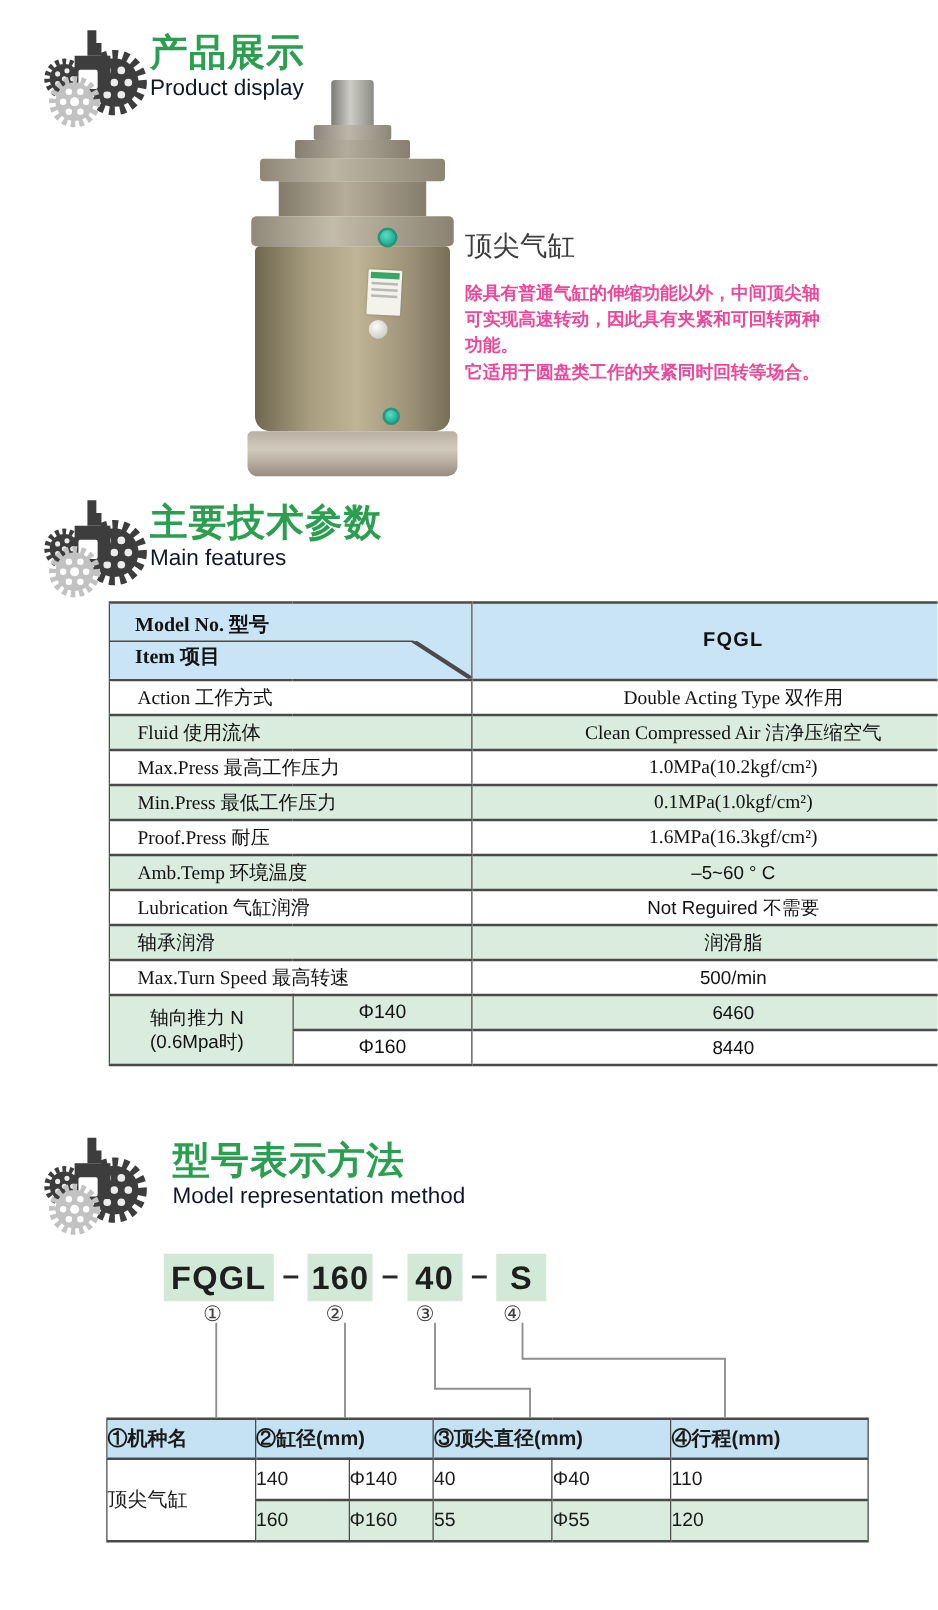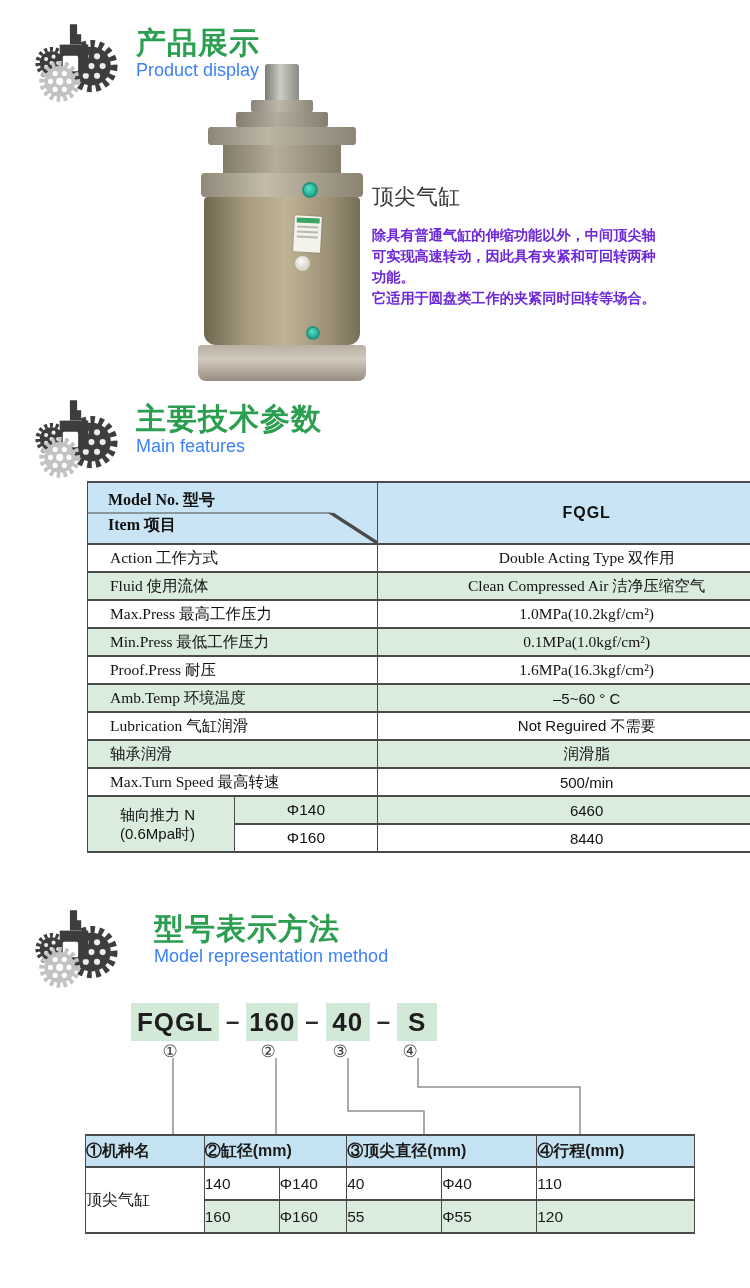--- a/index.html
+++ b/index.html
@@ -3,23 +3,23 @@
 <meta charset="utf-8">
 <style>
   html,body{margin:0;padding:0;}
   body{
     width:750px;height:1288px;position:relative;background:#ffffff;
     font-family:"Liberation Sans",sans-serif;overflow:hidden;
   }
   
   .section-header{position:absolute;left:28px;display:flex;align-items:flex-start;}
   .section-header .icon-wrap{width:90px;height:90px;flex:0 0 auto;}
-  .titles{margin-left:18px;padding-top:8px;}
+  .titles{margin-left:2px;padding-top:8px;}
   .title-zh{color:#2b9e50;font-size:30px;font-weight:bold;letter-spacing:1px;line-height:1.1;}
-  .title-en{color:#3b82f6;font-size:18px;margin-top:1px;}
+  .title-en{color:#0f172a;font-size:18px;margin-top:1px;}
   
   .product-img{position:absolute;left:176px;top:64px;width:212px;height:300px;}
   .product-img > div{margin:0 auto;}
   .p-nub{width:34px;height:36px;border-radius:3px 3px 0 0;
     background:linear-gradient(90deg,#7b7b75,#cdcdc5 45%,#8b8b83);}
   .p-disc1{width:62px;height:12px;border-radius:2px;
     background:linear-gradient(90deg,#8b857a,#bdb7aa 45%,#8d8779);}
   .p-disc2{width:92px;height:15px;border-radius:2px;
     background:linear-gradient(90deg,#847d70,#b3ac9d 45%,#867f70);}
   .p-plate{width:148px;height:18px;border-radius:3px;
@@ -39,21 +39,21 @@
   .p-plug.t2{width:14px;height:14px;left:130px;top:262px;}
   .p-white{position:absolute;width:15px;height:15px;left:119px;top:192px;border-radius:50%;
     background:radial-gradient(circle at 40% 35%,#fbfbf8,#cfcfc6 75%);}
   .p-label{position:absolute;left:118px;top:152px;width:27px;height:36px;background:#f3f3ec;
     transform:rotate(3deg);border-radius:1px;box-shadow:0 0 2px rgba(0,0,0,.25);}
   .p-label .stripe{height:5px;background:#3aa566;margin:2px 2px 3px;}
   .p-label .l{height:2px;background:#b9b9b2;margin:3px 3px 0;}
   
   .product-text{position:absolute;left:372px;top:182px;width:366px;color:#3c3c3c;}
   .product-name{font-size:22px;font-weight:500;margin-bottom:13px;}
-  .product-desc div{font-size:14.2px;font-weight:600;line-height:21px;color:#6d28d9;}
+  .product-desc div{font-size:14.2px;font-weight:600;line-height:21px;color:#ec4899;}
   
   .spec-wrap{position:absolute;left:87px;top:481px;width:709px;}
   table{border-collapse:collapse;table-layout:fixed;width:100%;}
   .spec{font-family:"Liberation Serif",serif;color:#121212;}
   .spec th,.spec td{border:1px solid #4a4a4a;border-top-width:2px;border-bottom-width:2px;padding:0;}
   .spec th{background:#c9e4f4;height:60px;font-size:16px;}
   .diag-cell{position:relative;text-align:left;}
   .diag-cell .mh{position:absolute;left:20px;font-weight:bold;font-size:16px;white-space:nowrap;}
   .diag-cell .mh.top{top:7px;}
   .diag-cell .mh.bot{bottom:7px;}

